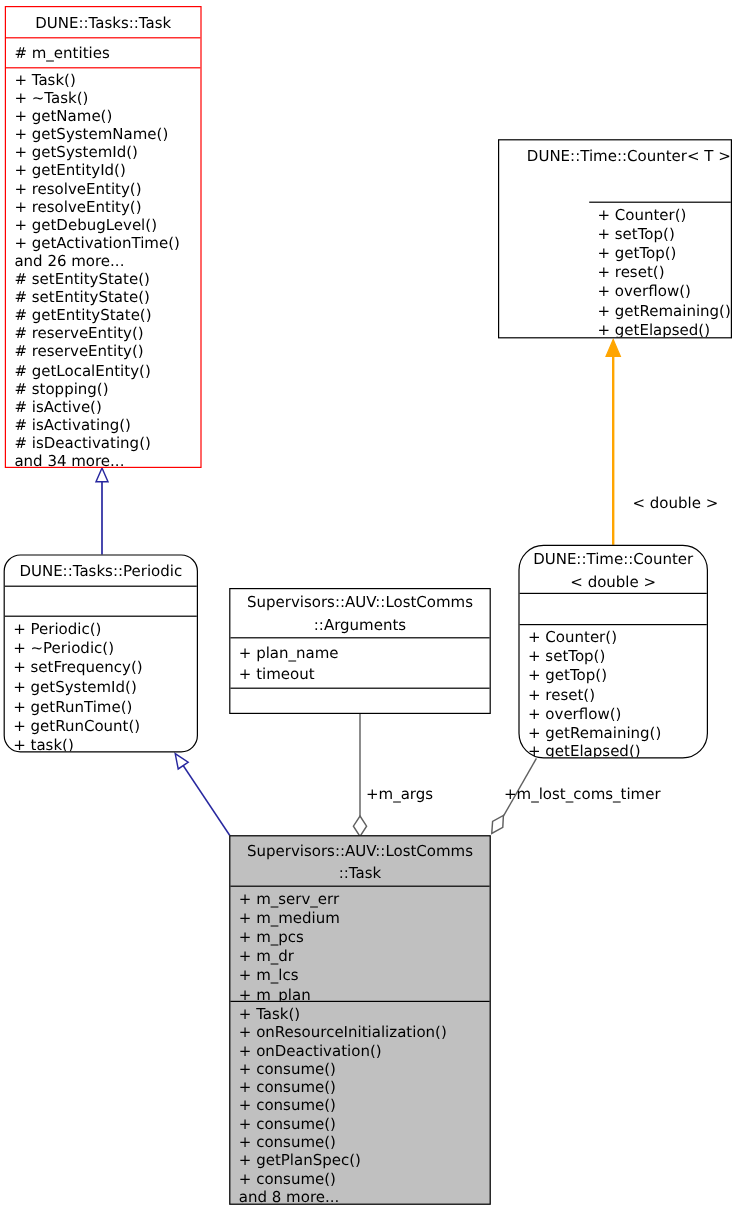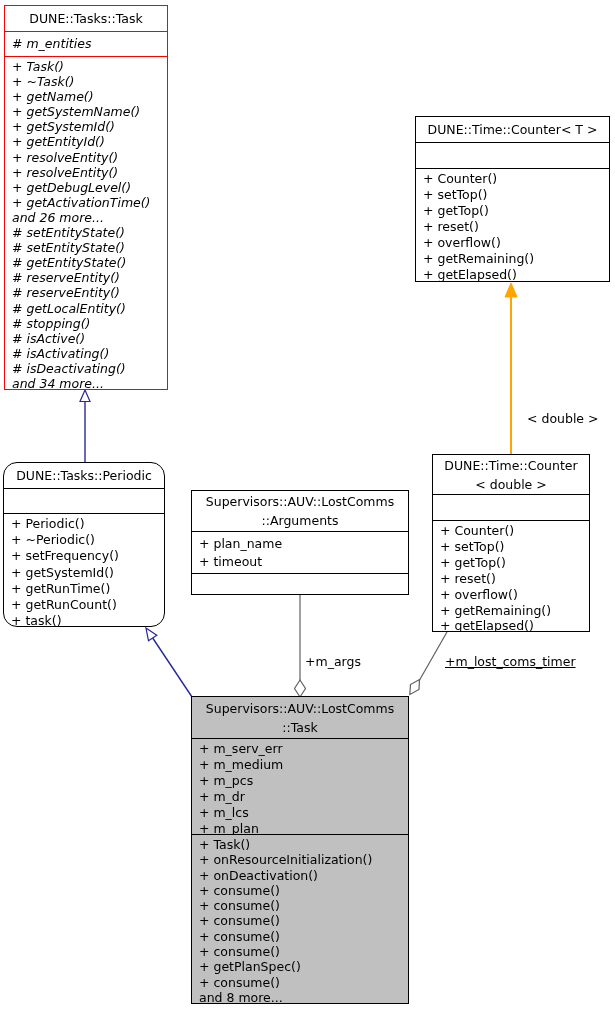--- a/index.html
+++ b/index.html
@@ -16,59 +16,59 @@
   #canvas{position:relative;width:615px;height:1013px;background:var(--background);overflow:hidden;}
   #edges{position:absolute;left:0;top:0;width:615px;height:1013px;}
 
   .cbox{position:absolute;box-sizing:border-box;background:#fff;border:1px solid var(--box_border);
         display:flex;flex-direction:column;font-size:12.5px;}
   .cbox.red{border-color:var(--task_border);}
   .cbox.gray{background:var(--highlight_fill);}
   .csec{box-sizing:border-box;overflow:hidden;}
   .ctitle{display:flex;flex-direction:column;justify-content:center;}
   .ctitle div{text-align:center;line-height:19px;}
-  .cbox.red .csec + .csec{border-top:1px solid var(--task_border);font-style:italic;}
+  .cbox.red .csec + .csec{border-top:1px solid var(--task_border);}
   .cbox:not(.red) .csec + .csec{border-top:1px solid var(--box_border);}
   .members div{padding-left:7px;white-space:pre;}
 
   
   #box-task{left:4px;top:5px;width:164px;height:385px;}
   #box-task .ctitle{height:25px;}
   #box-task .attrs{height:25px;padding-top:4px;line-height:15px;}
   #box-task .methods{flex:1;padding-top:2px;line-height:15.1px;}
 
-  #box-counter-t{left:415px;top:116px;width:195px;height:166px;}
+  #box-counter-t{left:415px;top:116px;width:195px;height:166px;align-items:flex-end;}
   #box-counter-t .ctitle{height:25px;}
   #box-counter-t .attrs{height:26px;}
   #box-counter-t .methods{flex:1;padding-top:2px;line-height:16px;}
 
   #box-periodic{left:3px;top:462px;width:162px;height:165px;border-radius:14px;}
   #box-periodic .ctitle{height:25px;}
   #box-periodic .attrs{height:25px;}
   #box-periodic .methods{flex:1;padding-top:2px;line-height:16.2px;}
 
   #box-arguments{left:191px;top:490px;width:218px;height:105px;}
   #box-arguments .ctitle{height:40px;}
   #box-arguments .attrs{height:42px;padding-top:3px;line-height:17.5px;}
   #box-arguments .methods{flex:1;}
 
-  #box-counter-double{left:432px;top:454px;width:158px;height:178px;}
+  #box-counter-double{left:432px;top:454px;width:158px;height:178px;border-radius:21px;}
   #box-counter-double .ctitle{height:39px;}
   #box-counter-double .attrs{height:26px;}
   #box-counter-double .methods{flex:1;padding-top:2px;line-height:15.9px;}
 
   #box-lostcomms{left:191px;top:696px;width:218px;height:308px;}
   #box-lostcomms .ctitle{height:41px;}
   #box-lostcomms .attrs{height:96px;padding-top:2px;line-height:15.9px;}
   #box-lostcomms .methods{flex:1;padding-top:2px;line-height:15.3px;}
 
   .edge-label{position:absolute;font-size:12.5px;line-height:14px;white-space:pre;}
   #label-template{left:527px;top:412px;}
   #label-margs{left:305px;top:655px;}
-  #label-mtimer{left:445px;top:655px;text-decoration:underline;}
+  #label-mtimer{left:420px;top:655px;}
 
   .inh-line{stroke:var(--inheritance_edge);stroke-width:1.4;fill:none;}
   .inh-head{stroke:var(--inheritance_edge);stroke-width:1.2;fill:#fff;}
   .tpl-line{stroke:var(--template_edge);stroke-width:2;fill:none;}
   .tpl-head{fill:var(--template_edge);stroke:var(--template_edge);}
   .agg-line{stroke:var(--aggregation_edge);stroke-width:1.2;fill:none;}
   .agg-diamond{stroke:var(--aggregation_edge);stroke-width:1.2;fill:#fff;}
 </style>
 </head>
 <body>

